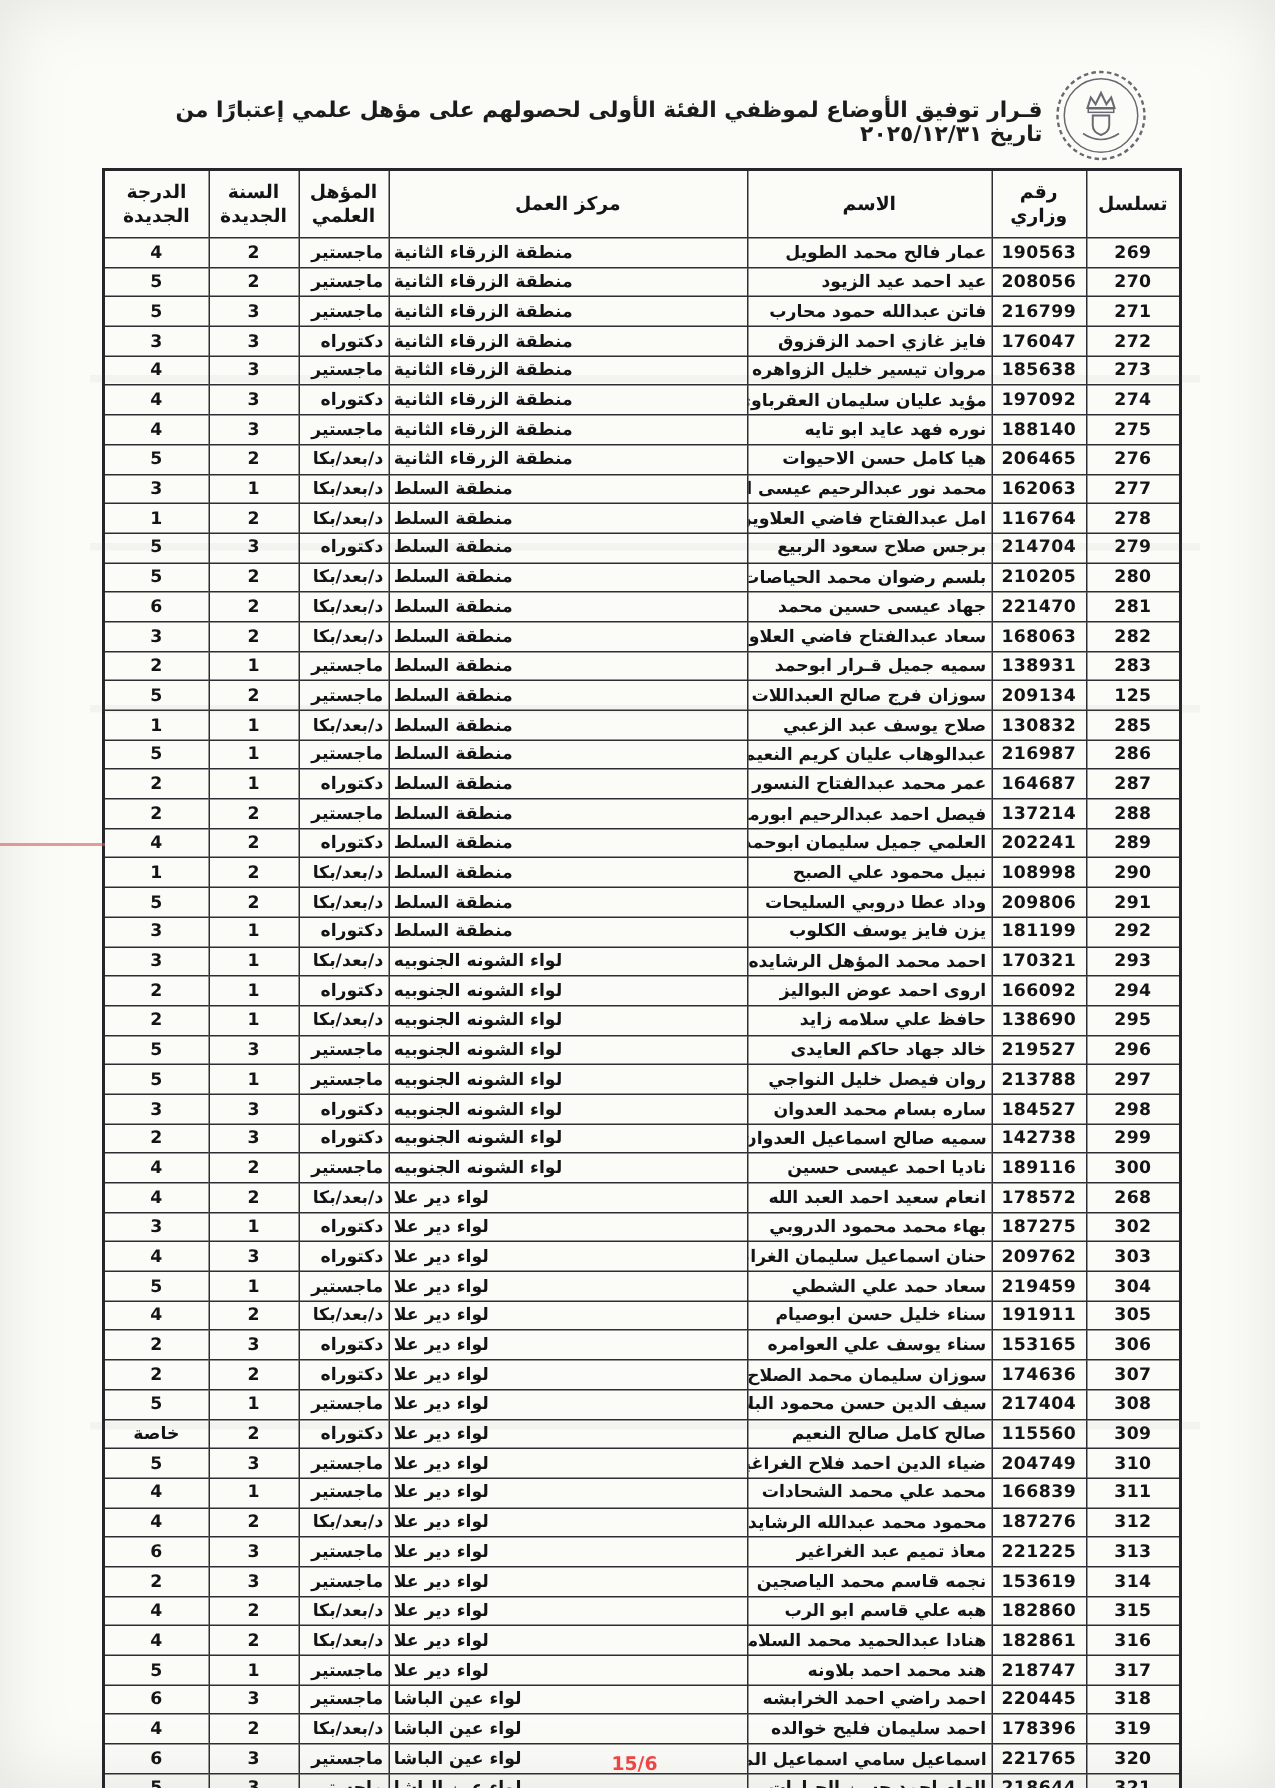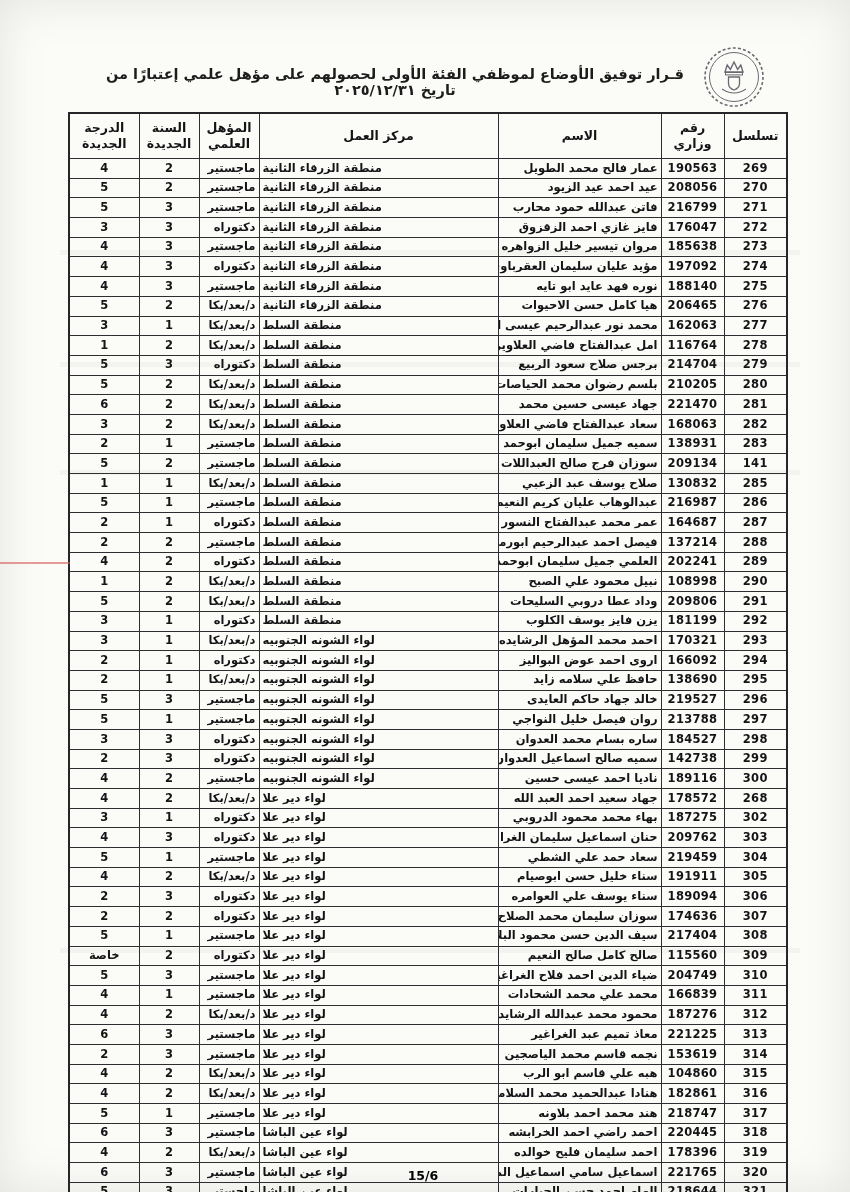--- a/index.html
+++ b/index.html
@@ -9,21 +9,21 @@
     font-family:"DejaVu Sans",sans-serif;
     color:#161616;overflow:hidden;
   }
   .page{
     position:absolute;inset:0;
     box-shadow:inset 0 0 45px rgba(120,120,115,.18);
   }
   
   .doc-title{
     position:absolute;top:66px;left:95px;width:600px;
-    text-align:center;direction:rtl;
+    direction:rtl;
     font-size:14.5px;font-weight:bold;color:#1c1c1c;
     letter-spacing:.2px;
   }
   .seal{
     position:absolute;top:45px;left:702px;width:64px;height:64px;
     opacity:.82;
   }
   
   table.roster{
     position:absolute;top:112px;left:68px;width:718px;
@@ -52,21 +52,21 @@
   col.w-year{width:60px}
   col.w-grade{width:70px}
   td.c-serial,td.c-ministry{text-align:center;font-size:12px;letter-spacing:.3px;}
   td.c-name{text-align:right;padding-right:4px;font-size:11.8px;}
   td.c-center{text-align:left;padding-right:4px;font-size:11.8px;}
   td.c-qual{text-align:right;font-size:11px;}
   td.c-year,td.c-grade{text-align:center;font-size:12px;}
   
   .page-num{
     position:absolute;top:1168px;left:0;width:846px;
-    text-align:center;font-size:12.5px;font-weight:bold;color:#000000;
+    text-align:center;font-size:12.5px;font-weight:bold;color:#ef4444;
   }
   
   .artifact-red{
     position:absolute;top:562px;left:0;width:70px;height:2px;
     background:rgba(216,90,84,.6);
   }
   .streak{position:absolute;left:60px;width:740px;height:5px;background:rgba(90,90,88,.05);}
   .s1{top:250px}.s2{top:362px}.s3{top:470px}.s4{top:948px}
 </style>
 </head>
@@ -231,28 +231,28 @@
           <td class="c-ministry">168063</td>
           <td class="c-name">سعاد عبدالفتاح فاضي العلاوين</td>
           <td class="c-center">منطقة السلط</td>
           <td class="c-qual">د/بعد/بكا</td>
           <td class="c-year">2</td>
           <td class="c-grade">3</td>
         </tr>
         <tr>
           <td class="c-serial">283</td>
           <td class="c-ministry">138931</td>
-          <td class="c-name">سميه جميل سليمان ابوحمد</td>
-          <td class="c-center">منطقة السلط</td>
-          <td class="c-qual">ماجستير</td>
-          <td class="c-year">1</td>
-          <td class="c-grade">2</td>
-        </tr>
-        <tr>
-          <td class="c-serial">141</td>
+          <td class="c-name">سميه جميل قـرار ابوحمد</td>
+          <td class="c-center">منطقة السلط</td>
+          <td class="c-qual">ماجستير</td>
+          <td class="c-year">1</td>
+          <td class="c-grade">2</td>
+        </tr>
+        <tr>
+          <td class="c-serial">125</td>
           <td class="c-ministry">209134</td>
           <td class="c-name">سوزان فرج صالح العبداللات</td>
           <td class="c-center">منطقة السلط</td>
           <td class="c-qual">ماجستير</td>
           <td class="c-year">2</td>
           <td class="c-grade">5</td>
         </tr>
         <tr>
           <td class="c-serial">285</td>
           <td class="c-ministry">130832</td>
@@ -393,21 +393,21 @@
           <td class="c-ministry">189116</td>
           <td class="c-name">ناديا احمد عيسى حسين</td>
           <td class="c-center">لواء الشونه الجنوبيه</td>
           <td class="c-qual">ماجستير</td>
           <td class="c-year">2</td>
           <td class="c-grade">4</td>
         </tr>
         <tr>
           <td class="c-serial">268</td>
           <td class="c-ministry">178572</td>
-          <td class="c-name">جهاد سعيد احمد العبد الله</td>
+          <td class="c-name">انعام سعيد احمد العبد الله</td>
           <td class="c-center">لواء دير علا</td>
           <td class="c-qual">د/بعد/بكا</td>
           <td class="c-year">2</td>
           <td class="c-grade">4</td>
         </tr>
         <tr>
           <td class="c-serial">302</td>
           <td class="c-ministry">187275</td>
           <td class="c-name">بهاء محمد محمود الدروبي</td>
           <td class="c-center">لواء دير علا</td>
@@ -437,21 +437,21 @@
           <td class="c-serial">305</td>
           <td class="c-ministry">191911</td>
           <td class="c-name">سناء خليل حسن ابوصيام</td>
           <td class="c-center">لواء دير علا</td>
           <td class="c-qual">د/بعد/بكا</td>
           <td class="c-year">2</td>
           <td class="c-grade">4</td>
         </tr>
         <tr>
           <td class="c-serial">306</td>
-          <td class="c-ministry">189094</td>
+          <td class="c-ministry">153165</td>
           <td class="c-name">سناء يوسف علي العوامره</td>
           <td class="c-center">لواء دير علا</td>
           <td class="c-qual">دكتوراه</td>
           <td class="c-year">3</td>
           <td class="c-grade">2</td>
         </tr>
         <tr>
           <td class="c-serial">307</td>
           <td class="c-ministry">174636</td>
           <td class="c-name">سوزان سليمان محمد الصلاح</td>
@@ -518,21 +518,21 @@
           <td class="c-serial">314</td>
           <td class="c-ministry">153619</td>
           <td class="c-name">نجمه قاسم محمد الياصجين</td>
           <td class="c-center">لواء دير علا</td>
           <td class="c-qual">ماجستير</td>
           <td class="c-year">3</td>
           <td class="c-grade">2</td>
         </tr>
         <tr>
           <td class="c-serial">315</td>
-          <td class="c-ministry">104860</td>
+          <td class="c-ministry">182860</td>
           <td class="c-name">هبه علي قاسم ابو الرب</td>
           <td class="c-center">لواء دير علا</td>
           <td class="c-qual">د/بعد/بكا</td>
           <td class="c-year">2</td>
           <td class="c-grade">4</td>
         </tr>
         <tr>
           <td class="c-serial">316</td>
           <td class="c-ministry">182861</td>
           <td class="c-name">هنادا عبدالحميد محمد السلامه</td>

